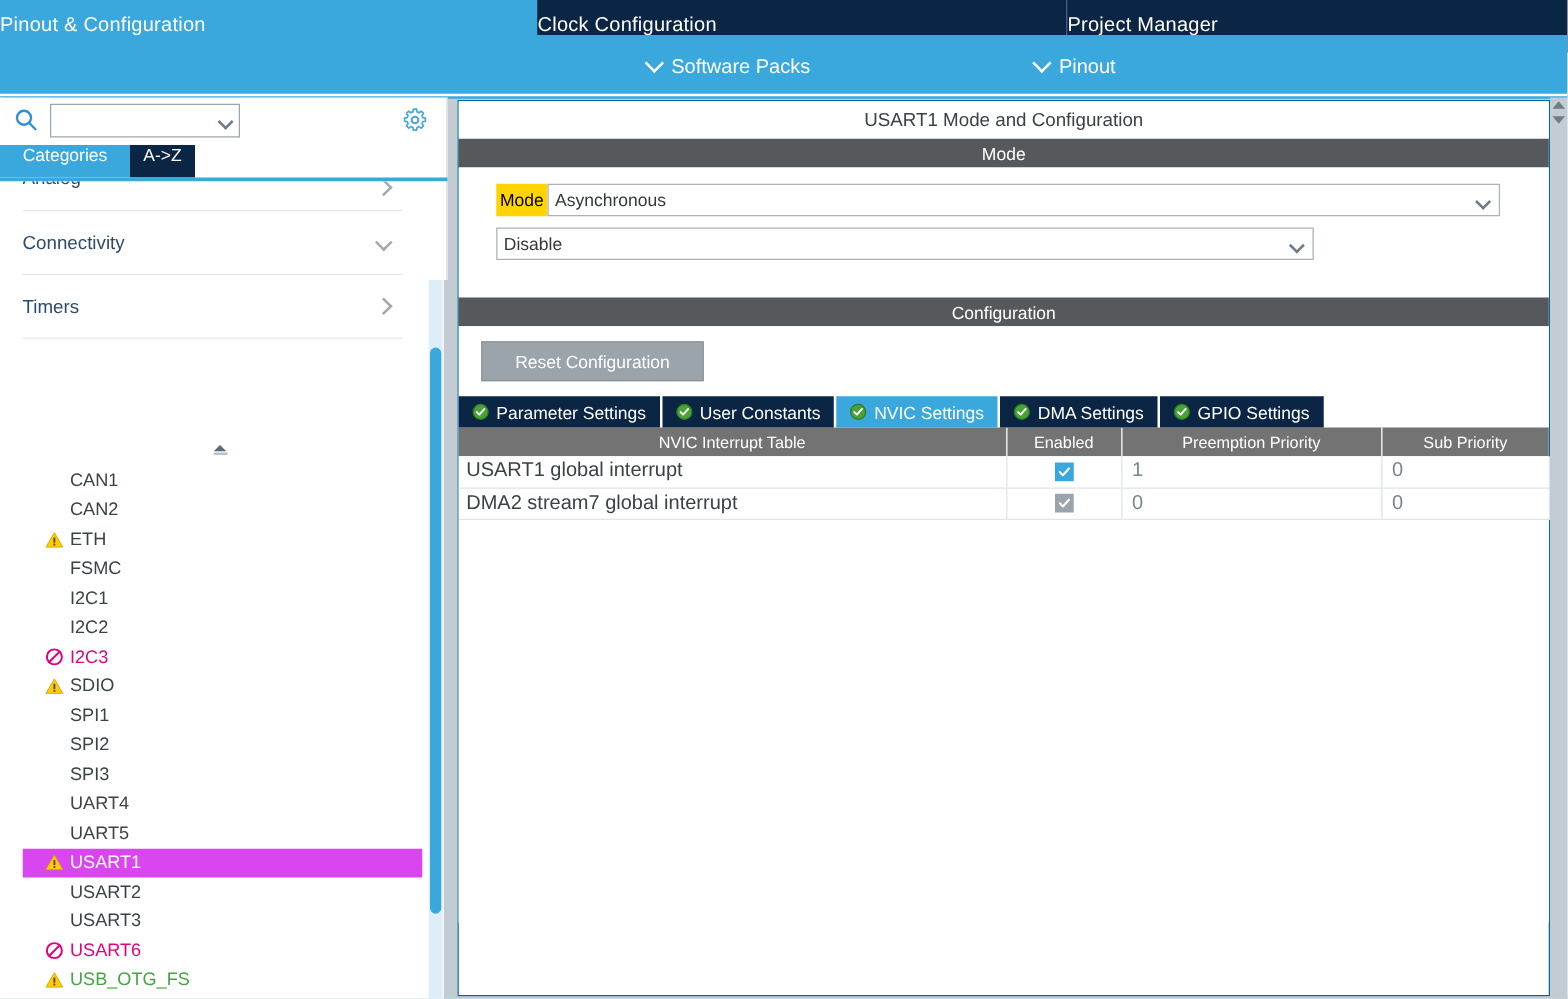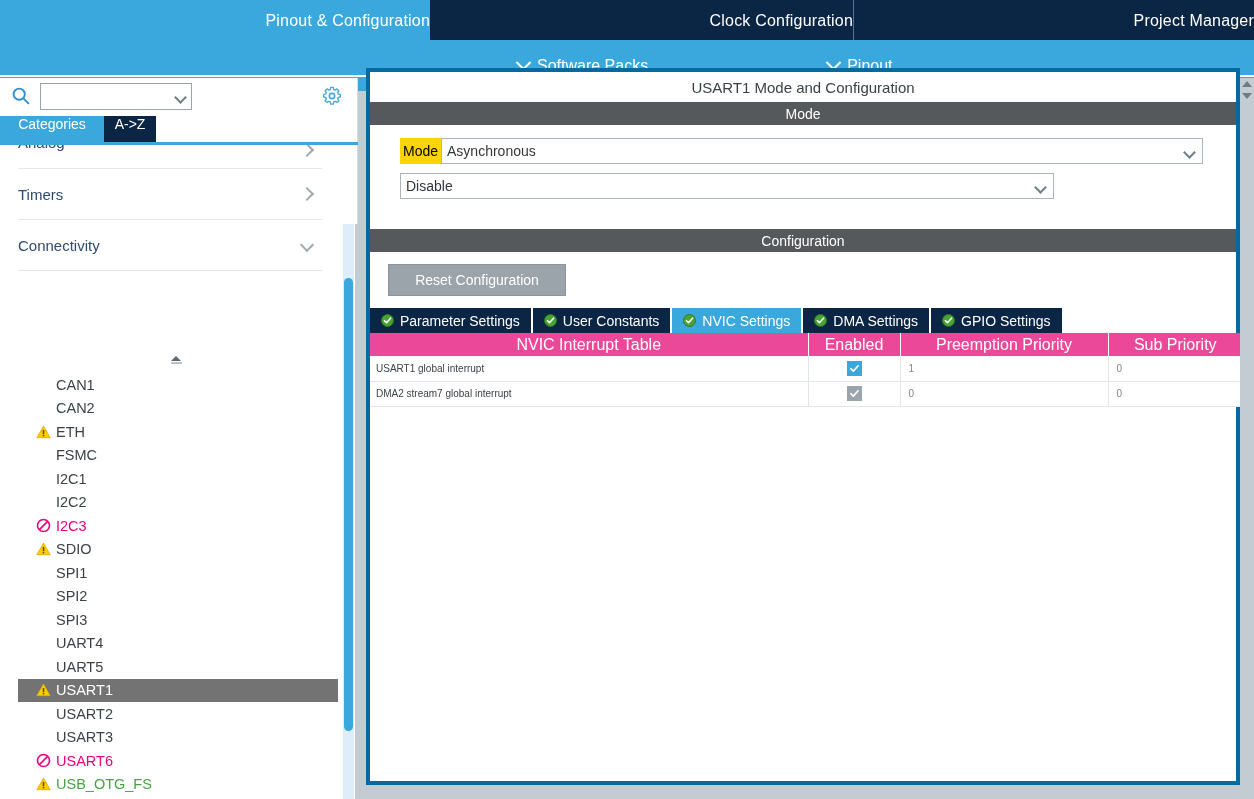--- a/index.html
+++ b/index.html
@@ -13,33 +13,33 @@
     -webkit-font-smoothing: antialiased;
   }
   #app { position: relative; width: 1254px; height: 799px; background:#c2ccd2; }
 
   
   .topnav {
     position: absolute; left:0; top:0; width:1254px; height:42px;
     display:flex; background:#0b2545;
   }
   .topnav-tab {
-    display:flex; align-items:center; justify-content:flex-end;
+    display:flex; align-items:center; justify-content:flex-start;
     color:#ffffff; font-size:16px; letter-spacing:0.2px;
     cursor:default; user-select:none;
   }
   .topnav-tab.active { background:#3aa8dd; }
   .topnav-tab.inactive { background:#0b2545; }
   .tab-pc { width:430px; }
   .tab-cc { width:424px; border-right:1px solid #56739b; }
   .tab-pm { flex:1; }
 
   
   .subnav {
-    position:absolute; left:0; top:40px; width:1254px; height:51px;
+    position:absolute; left:0; top:28px; width:1254px; height:51px;
     background:#3aa8dd; display:flex; align-items:center;
   }
   .subnav-item {
     display:flex; align-items:center; gap:8px;
     color:#ffffff; font-size:16px; cursor:default; user-select:none;
   }
   .subnav-sp { margin-left:518px; }
   .subnav-po { margin-left:180px; }
   .chev-down {
     display:inline-block; width:11px; height:11px;
@@ -126,21 +126,21 @@
 
   
   .periph-list {
     position:absolute; left:18px; top:295px; width:320px; height:470px;
     overflow:hidden;
   }
   .periph-row {
     height:23.5px; display:flex; align-items:center; padding-left:16px;
     font-size:14.5px; color:#3b4246; cursor:default; user-select:none;
   }
-  .periph-row.selected { background:#737373; color:#ffffff; }
+  .periph-row.selected { background:#d946ef; color:#ffffff; }
   .periph-row.pink { color:#e6007e; }
   .periph-row.green { color:#46a346; }
   .badge { width:18px; height:18px; margin-right:4px; flex:0 0 18px;
            display:flex; align-items:center; justify-content:center; }
   .badge.empty { }
   .periph-label { }
 
   
   .sb-scroll-track {
     position:absolute; left:343px; top:146px; width:11px; height:640px;
@@ -149,22 +149,22 @@
   .sb-scroll-thumb {
     position:absolute; left:344px; top:200px; width:9px; height:453px;
     background:#3aa8dd; border-radius:5px;
   }
   .sb-outer-track {
     position:absolute; left:355px; top:146px; width:7px; height:653px; background:#c2ccd2;
   }
 
   
   .main {
-    position:absolute; left:366px; top:68px; width:874px; height:717px;
-    background:#ffffff; border:4px solid #0369a1;
+    position:absolute; left:366px; top:80px; width:874px; height:717px;
+    background:#ffffff; border:1px solid #0369a1;
   }
   .panel-title {
     height:30px; display:flex; align-items:center; justify-content:center;
     font-size:15px; color:#3b4246; background:#ffffff;
   }
   .band {
     height:23px; background:#55595b; color:#ffffff;
     display:flex; align-items:center; justify-content:center; font-size:14px;
   }
   .mode-body { background:#ffffff; padding:12px 0 14px 0; }
@@ -209,26 +209,26 @@
   .ok-dot {
     width:13px; height:13px; border-radius:50%;
     background:#4aa335; border:1px solid #2f7a22;
     display:flex; align-items:center; justify-content:center; flex:0 0 13px;
   }
   .ok-dot svg { display:block; }
 
   
   .nvic-table { width:100%; border-collapse:collapse; table-layout:fixed; }
   .nvic-table thead th {
-    background:#ec4899; color:#ffffff; font-weight:normal; font-size:16px;
+    background:#737373; color:#ffffff; font-weight:normal; font-size:13px;
     height:23px; text-align:center; border-right:1px solid #ffffff;
   }
   .nvic-table thead th:last-child { border-right:none; }
   .nvic-table tbody td {
-    height:25px; font-size:10px; color:#3b4246;
+    height:25px; font-size:16px; color:#3b4246;
     border-bottom:1px solid #dfe5e9; border-right:1px solid #dfe5e9;
     padding:0 6px; background:#ffffff;
   }
   .nvic-table tbody td.name { text-align:left; }
   .nvic-table tbody td.center { text-align:center; }
   .nvic-table tbody td.num { text-align:left; color:#7b858c; padding-left:8px; }
   .col-name { width:438px; }
   .col-en   { width:92px; }
   .col-pre  { width:208px; }
   .col-sub  { width:134px; }
@@ -332,26 +332,26 @@
       </div>
     </div>
     <div class="cat-underline"></div>
 
     <div class="cat-list">
       <div class="cat-row clipped">
         <span class="cat-label">Analog</span>
         <span class="cat-chev right"></span>
       </div>
       <div class="cat-row">
+        <span class="cat-label">Connectivity</span>
+        <span class="cat-chev down"></span>
+      </div>
+      <div class="cat-row">
         <span class="cat-label">Timers</span>
         <span class="cat-chev right"></span>
-      </div>
-      <div class="cat-row">
-        <span class="cat-label">Connectivity</span>
-        <span class="cat-chev down"></span>
       </div>
     </div>
 
     <div class="scroll-nub">
       <span class="nub-up"></span>
       <span class="nub-line"></span>
     </div>
 
     <div class="periph-list">
         <div class="periph-row">

